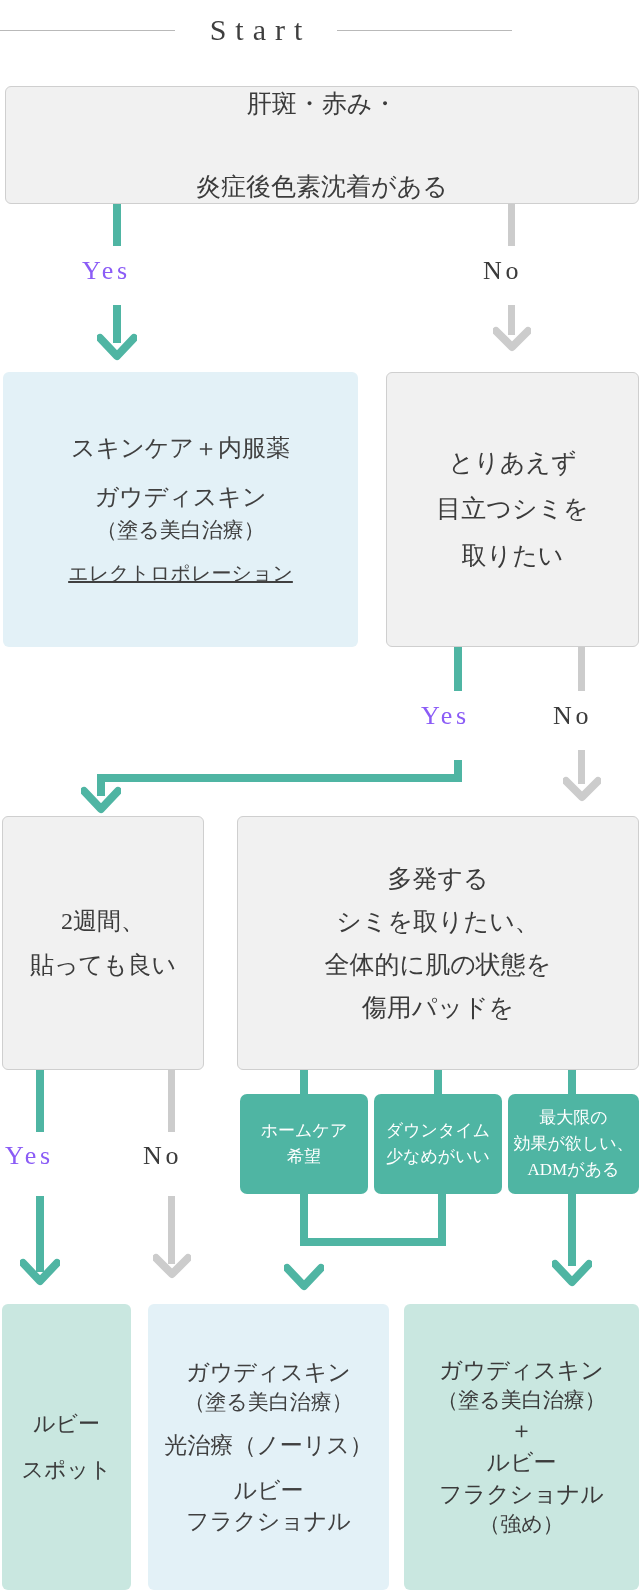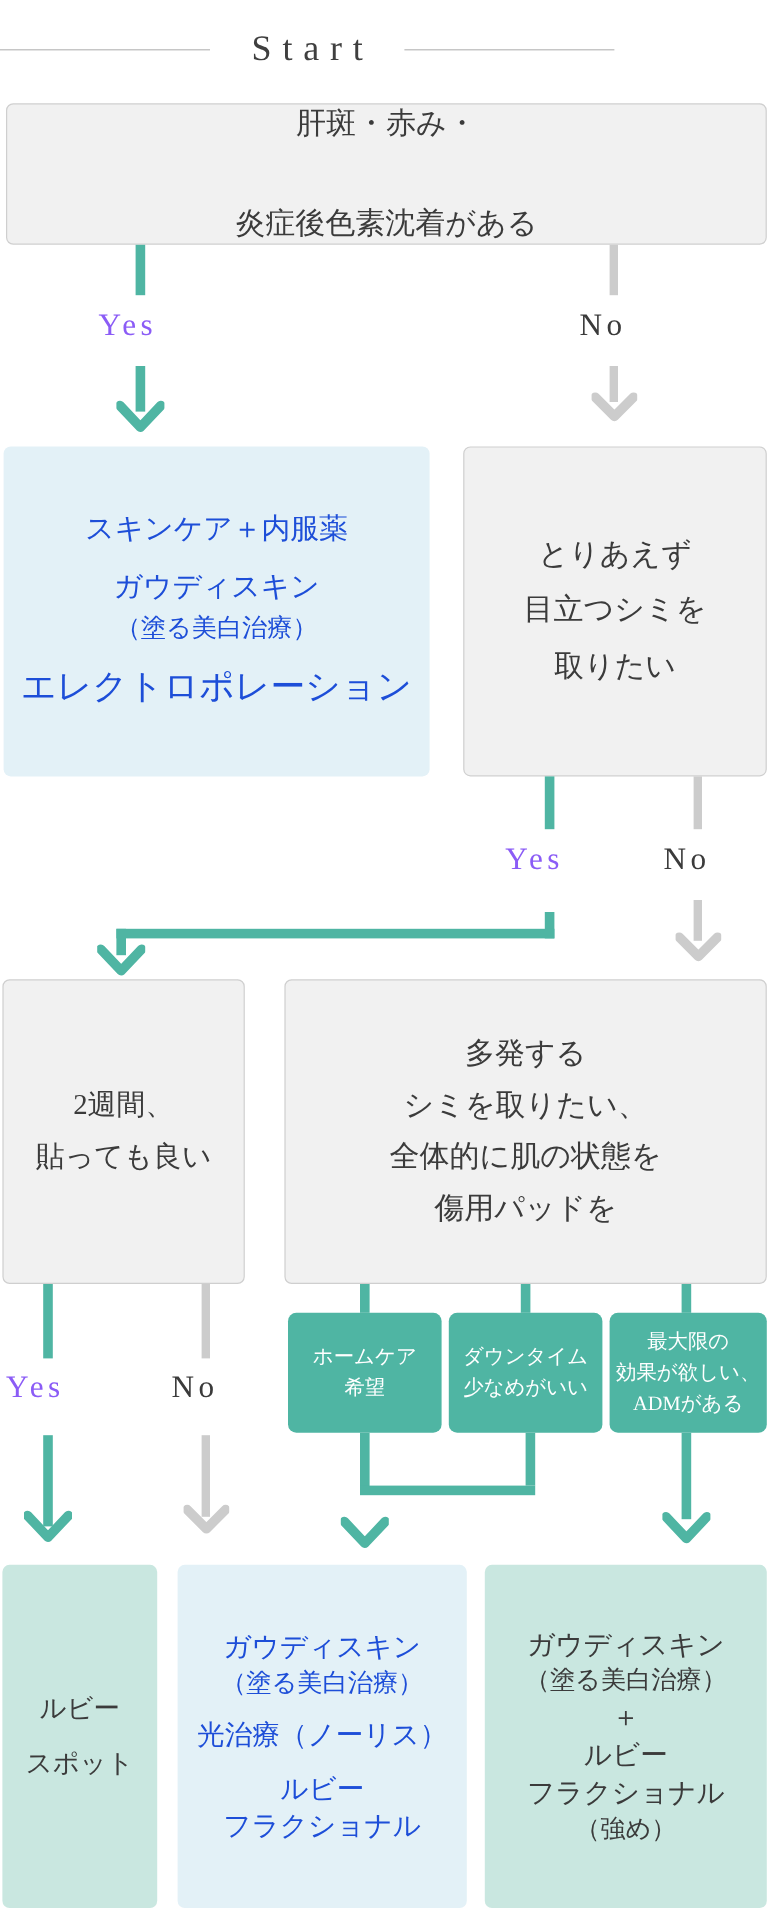--- a/index.html
+++ b/index.html
@@ -12,21 +12,21 @@
     position:relative;
     width:644px;
     height:1590px;
     overflow:hidden;
     background:#ffffff;
   }
 
   
   .start-header{
     position:absolute;
-    left:0; top:15px;
+    left:0; top:4px;
     width:512px; height:52px;
     display:flex; align-items:center; justify-content:center;
     gap:26px;
   }
   .start-rule{
     height:1px; background:#b9b9b9; flex:1 1 auto; max-width:185px;
   }
   .start-label{
     font-size:30px;
     letter-spacing:.30em;
@@ -50,21 +50,21 @@
   .box .ln{ display:block; white-space:nowrap; }
 
   .box-gray{
     background:#f1f1f1;
     border:1px solid #cfcfcf;
     color:#3b3b3b;
   }
   .box-blue{
     background:#e3f1f7;
     border:none;
-    color:#1d4ed8;
+    color:#404040;
   }
   .box-mint{
     background:#c9e7e0;
     border:none;
     color:#3b3b3b;
   }
   .box-teal{
     background:#4fb5a3;
     border:none;
     color:#ffffff;
@@ -128,21 +128,21 @@
 
   <div class="box box-blue" style="left:3px; top:372px; width:355px; height:275px; font-size:24px; line-height:1.45;">
     <div class="grp">
       <span class="ln">スキンケア＋内服薬</span>
     </div>
     <div class="grp">
       <span class="ln">ガウディスキン</span>
       <span class="ln" style="font-size:21px;">（塗る美白治療）</span>
     </div>
     <div class="grp">
-      <span class="ln" style="font-size:29px;">エレクトロポレーション</span>
+      <span class="ln" style="font-size:20px;text-decoration:underline;">エレクトロポレーション</span>
     </div>
   </div>
 
   <div class="box box-gray" style="left:386px; top:372px; width:253px; height:275px; font-size:25px; line-height:1.85;">
     <span class="ln">とりあえず</span>
     <span class="ln">目立つシミを</span>
     <span class="ln">取りたい</span>
   </div>
 
   <div class="seg teal" style="left:454px; top:647px; width:8px; height:44px;"></div>

